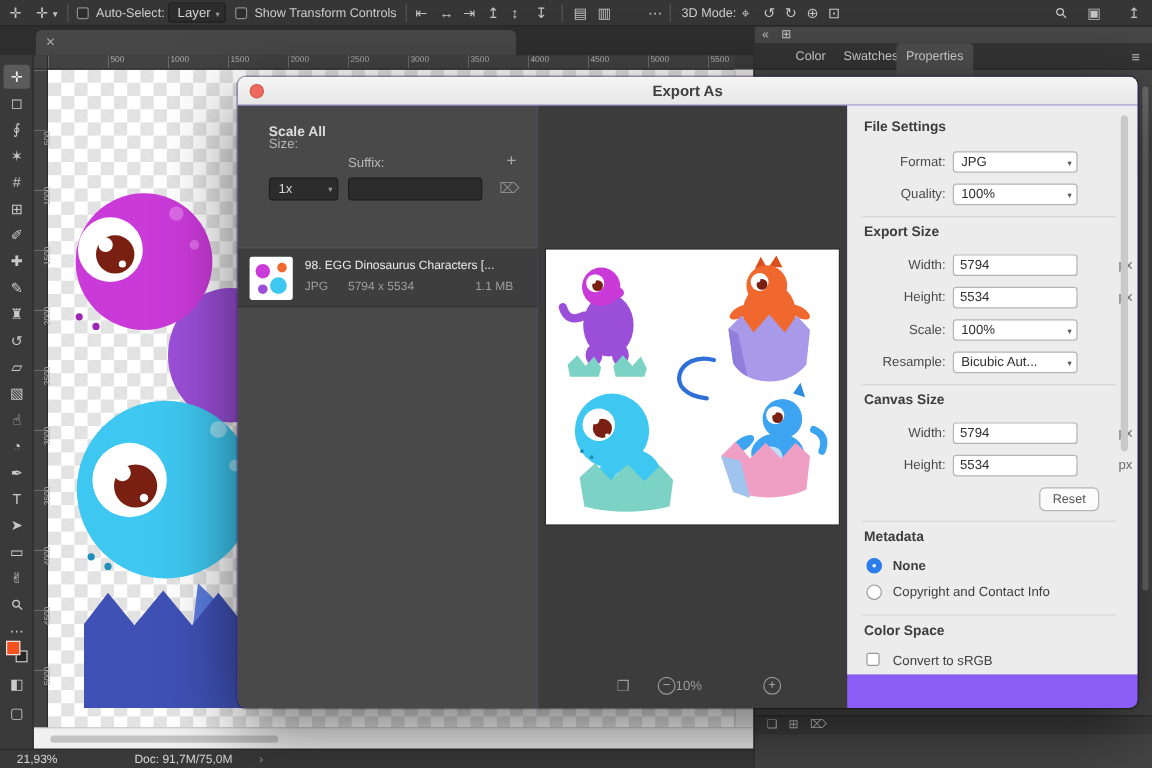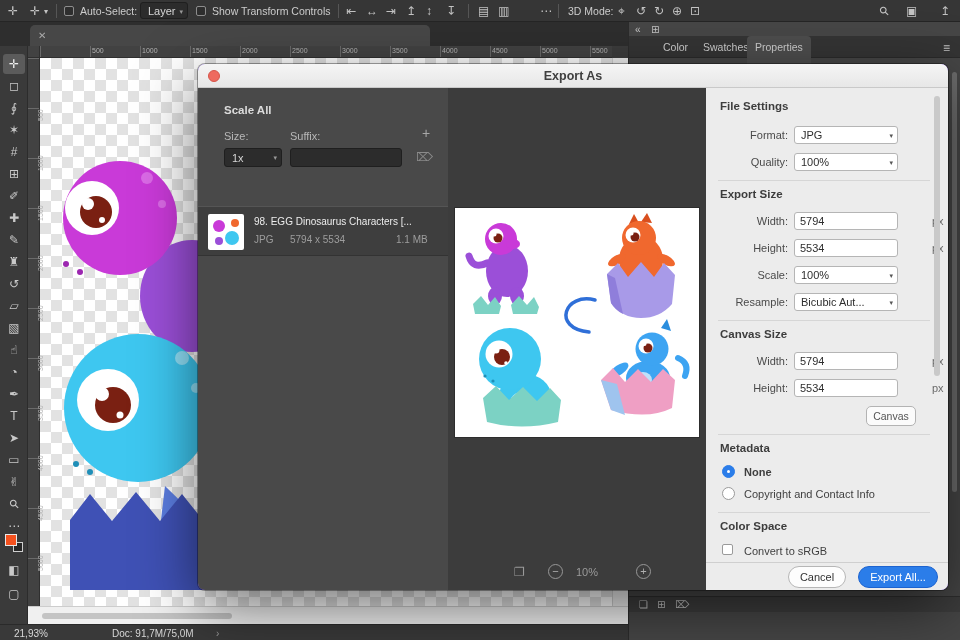--- a/index.html
+++ b/index.html
@@ -246,21 +246,21 @@
   </div>
 
   <div id="dialog">
     <div id="dlg-title">
       <span id="dlg-close"></span>
       <span class="t">Export As</span>
     </div>
 
     <div id="dlg-left">
       <span class="hd-d" style="left:26px;top:16px">Scale All</span>
-      <span class="lbl-d" style="left:26px;top:42px">Size:</span>
+      <span class="lbl-d" style="left:26px;top:26px">Size:</span>
       <span class="lbl-d" style="left:92px;top:42px">Suffix:</span>
       <span class="icon" style="left:224px;top:38px;font-size:14px;color:#a8a8a8">+</span>
       <span class="ctrl-dark" style="left:26px;top:60px;width:58px"><span>1x</span><span class="car">▾</span></span>
       <input id="suffix-input" style="left: 92px; top: 60px; width: 112px;">
       <span class="icon" style="left:218px;top:63px;color:#8a8a8a">⌦</span>
       <div id="file-item">
         <div class="thumb">
           <svg width="36" height="36" viewBox="0 0 36 36">
             <circle cx="11" cy="12" r="6" fill="var(--dino-magenta)"></circle>
             <circle cx="24" cy="24" r="7" fill="var(--dino-cyan)"></circle>
@@ -325,21 +325,21 @@
           <circle cx="189.5" cy="136" r="2" fill="#fff"></circle>
           <ellipse cx="164" cy="162" rx="11" ry="5" fill="var(--dino-blue)" transform="rotate(-35 164 162)"></ellipse>
           <ellipse cx="166" cy="186" rx="11" ry="5" fill="var(--dino-blue)" transform="rotate(20 166 186)"></ellipse>
           <ellipse cx="188" cy="172" rx="9" ry="8" fill="#bfe0fa"></ellipse>
           <path d="M146,172 L158,160 L170,174 L183,161 L196,174 L208,161 L220,172 L217,200 Q193,212 156,202 Z" fill="var(--egg-pink)"></path>
           <polygon points="146,172 156,202 170,207 162,176" fill="#9fc4ee"></polygon>
         </svg>
       </div>
       <span class="icon" style="left:66px;top:478px;font-size:12px;color:#9a9a9a">❐</span>
       <span class="zbtn" style="left:100px;top:476px">−</span>
-      <span style="position:absolute;left:128px;top:478px;font-size:11px;color:#9a9a9a">10%</span>
+      <span style="position:absolute;left:115px;top:478px;font-size:11px;color:#9a9a9a">10%</span>
       <span class="zbtn" style="left:188px;top:476px">+</span>
     </div>
 
     <div id="dlg-right">
       <span class="hd-l" style="left:14px;top:12px">File Settings</span>
       <span class="rlabel" style="left:12px;top:41px">Format:</span>
       <span class="ctrl" style="left:88px;top:38px;width:104px"><span>JPG</span><span class="car">▾</span></span>
       <span class="rlabel" style="left:12px;top:68px">Quality:</span>
       <span class="ctrl" style="left:88px;top:65px;width:104px"><span>100%</span><span class="car">▾</span></span>
       <div class="divider" style="top:92px"></div>
@@ -357,35 +357,31 @@
       <span class="ctrl" style="left:88px;top:205px;width:104px"><span>Bicubic Aut...</span><span class="car">▾</span></span>
       <div class="divider" style="top:232px"></div>
 
       <span class="hd-l" style="left:14px;top:240px">Canvas Size</span>
       <span class="rlabel" style="left:12px;top:267px">Width:</span>
       <input class="inp" style="left: 88px; top: 264px;" value="5794">
       <span class="unit" style="left:198px;top:267px">px</span>
       <span class="rlabel" style="left:12px;top:294px">Height:</span>
       <input class="inp" style="left: 88px; top: 291px;" value="5534">
       <span class="unit" style="left:198px;top:294px">px</span>
-      <div id="btn-reset" style="left:160px;top:318px">Canvas</div>
+      <div id="btn-reset" style="left:160px;top:318px">Reset</div>
       <div class="divider" style="top:346px"></div>
 
       <span class="hd-l" style="left:14px;top:354px">Metadata</span>
       <span class="radio sel" style="left:16px;top:377px"></span>
       <span class="rtext" style="left:38px;top:378px;font-weight:bold">None</span>
       <span class="radio" style="left:16px;top:399px"></span>
       <span class="rtext" style="left:38px;top:400px">Copyright and Contact Info</span>
       <div class="divider" style="top:424px"></div>
 
       <span class="hd-l" style="left:14px;top:432px">Color Space</span>
       <span class="cb-light" style="left:16px;top:456px"></span>
       <span class="rtext" style="left:38px;top:457px">Convert to sRGB</span>
       <div class="vthumb"></div>
     </div>
 
-    <div id="dlg-bottom">
-      <div id="btn-cancel" class="pill" style="left:82px;top:3px">Cancel</div>
-      <div id="btn-export" class="pill" style="left:152px;top:3px">Export All...</div>
-    </div>
   </div>
 
 </div>
 
 </body></html>

